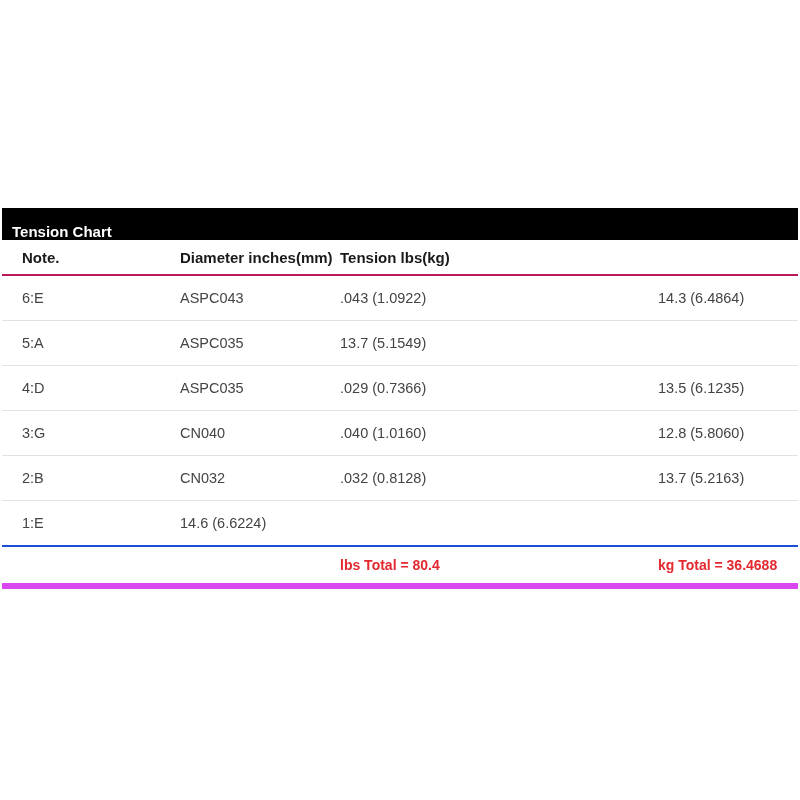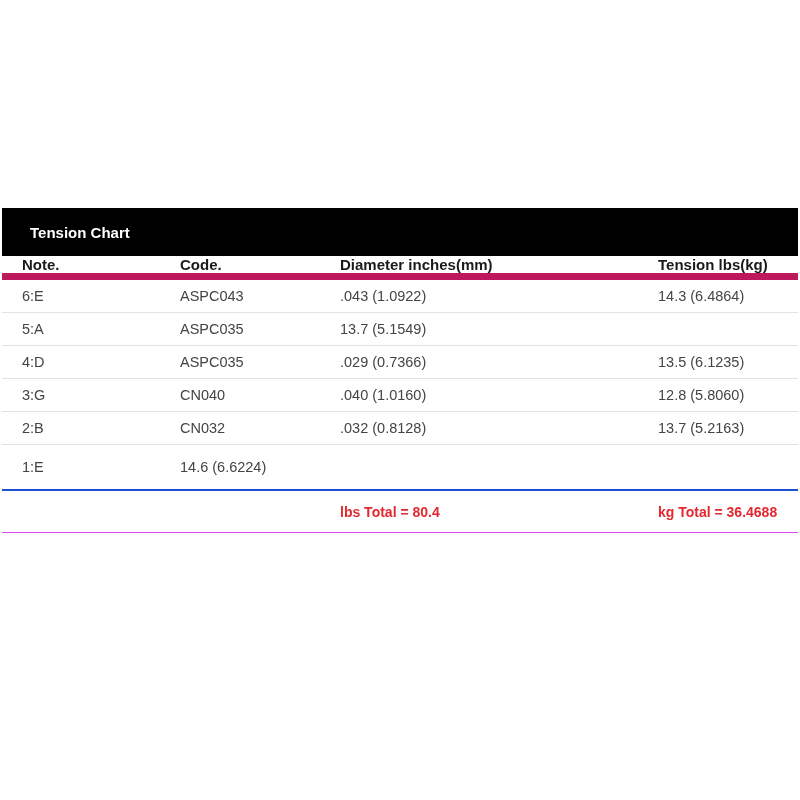--- a/index.html
+++ b/index.html
@@ -11,77 +11,76 @@
     font-family: "Liberation Sans", "DejaVu Sans", sans-serif;
     -webkit-font-smoothing: antialiased;
   }
   .table-wrap {
     position: absolute;
     left: 2px;
     top: 208px;
     width: 796px;
   }
   .title-bar {
-    height: 48px;
+    height: 32px;
     background: #000000;
     color: #ffffff;
     display: flex;
-    align-items: center;
-    padding-left: 28px;
+    align-items: flex-end;
+    padding-left: 10px;
     font-size: 15px;
     font-weight: 700;
     box-sizing: border-box;
   }
   .grid-row {
     display: grid;
     grid-template-columns: 158px 160px 318px 1fr;
     align-items: center;
     padding-left: 20px;
     box-sizing: border-box;
   }
   .header-row {
-    height: 24px;
+    height: 36px;
     font-size: 15px;
     font-weight: 700;
     color: #1a1a1a;
-    border-bottom: 7px solid #be185d;
+    border-bottom: 2px solid #be185d;
   }
   .data-row {
-    height: 33px;
+    height: 45px;
     font-size: 14.5px;
     color: #444444;
     border-bottom: 1px solid #e2e2e2;
   }
   .data-row.last {
     height: 46px;
     border-bottom: 2px solid #1d4ed8;
   }
   .totals-row {
     height: 42px;
     font-size: 14px;
     font-weight: 700;
-    border-bottom: 1px solid #d946ef;
+    border-bottom: 6px solid #d946ef;
   }
   .totals-row .total-text {
     color: var(--accent-red, #e3282f);
   }
   .cell { white-space: nowrap; overflow: hidden; }
 </style>
 </head>
 <body style="background: rgb(255, 255, 255);">
 
 <div class="table-wrap">
 
   <div class="title-bar" style="background: rgb(0, 0, 0); color: rgb(255, 255, 255);">
     <span>Tension Chart</span>
   </div>
 
   <div class="grid-row header-row">
     <div class="cell">Note.</div>
-    <div class="cell">Code.</div>
     <div class="cell">Diameter inches(mm)</div>
     <div class="cell">Tension lbs(kg)</div>
   </div>
 
   <div class="grid-row data-row">
     <div class="cell">6:E</div>
     <div class="cell">ASPC043</div>
     <div class="cell">.043 (1.0922)</div>
     <div class="cell">14.3 (6.4864)</div>
   </div>

